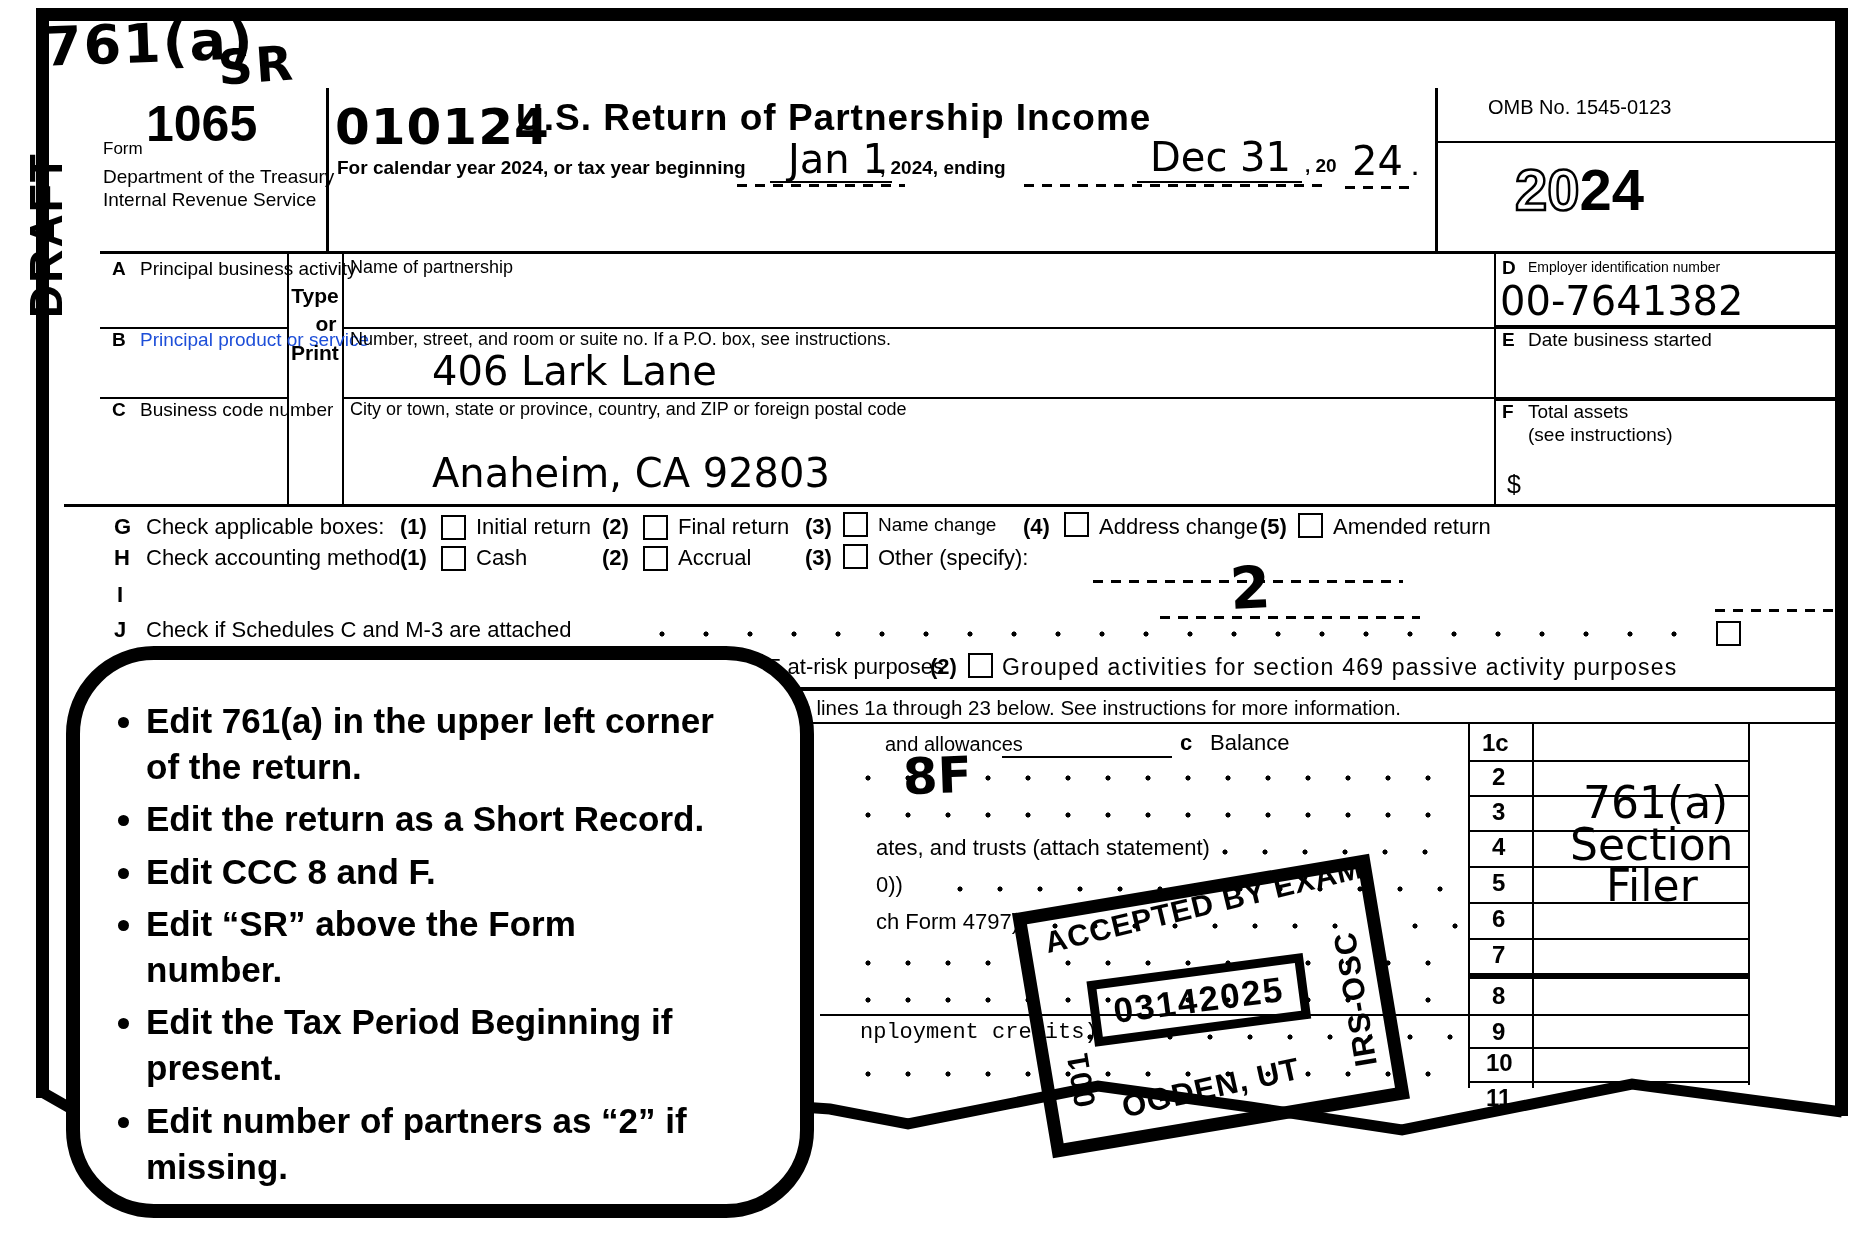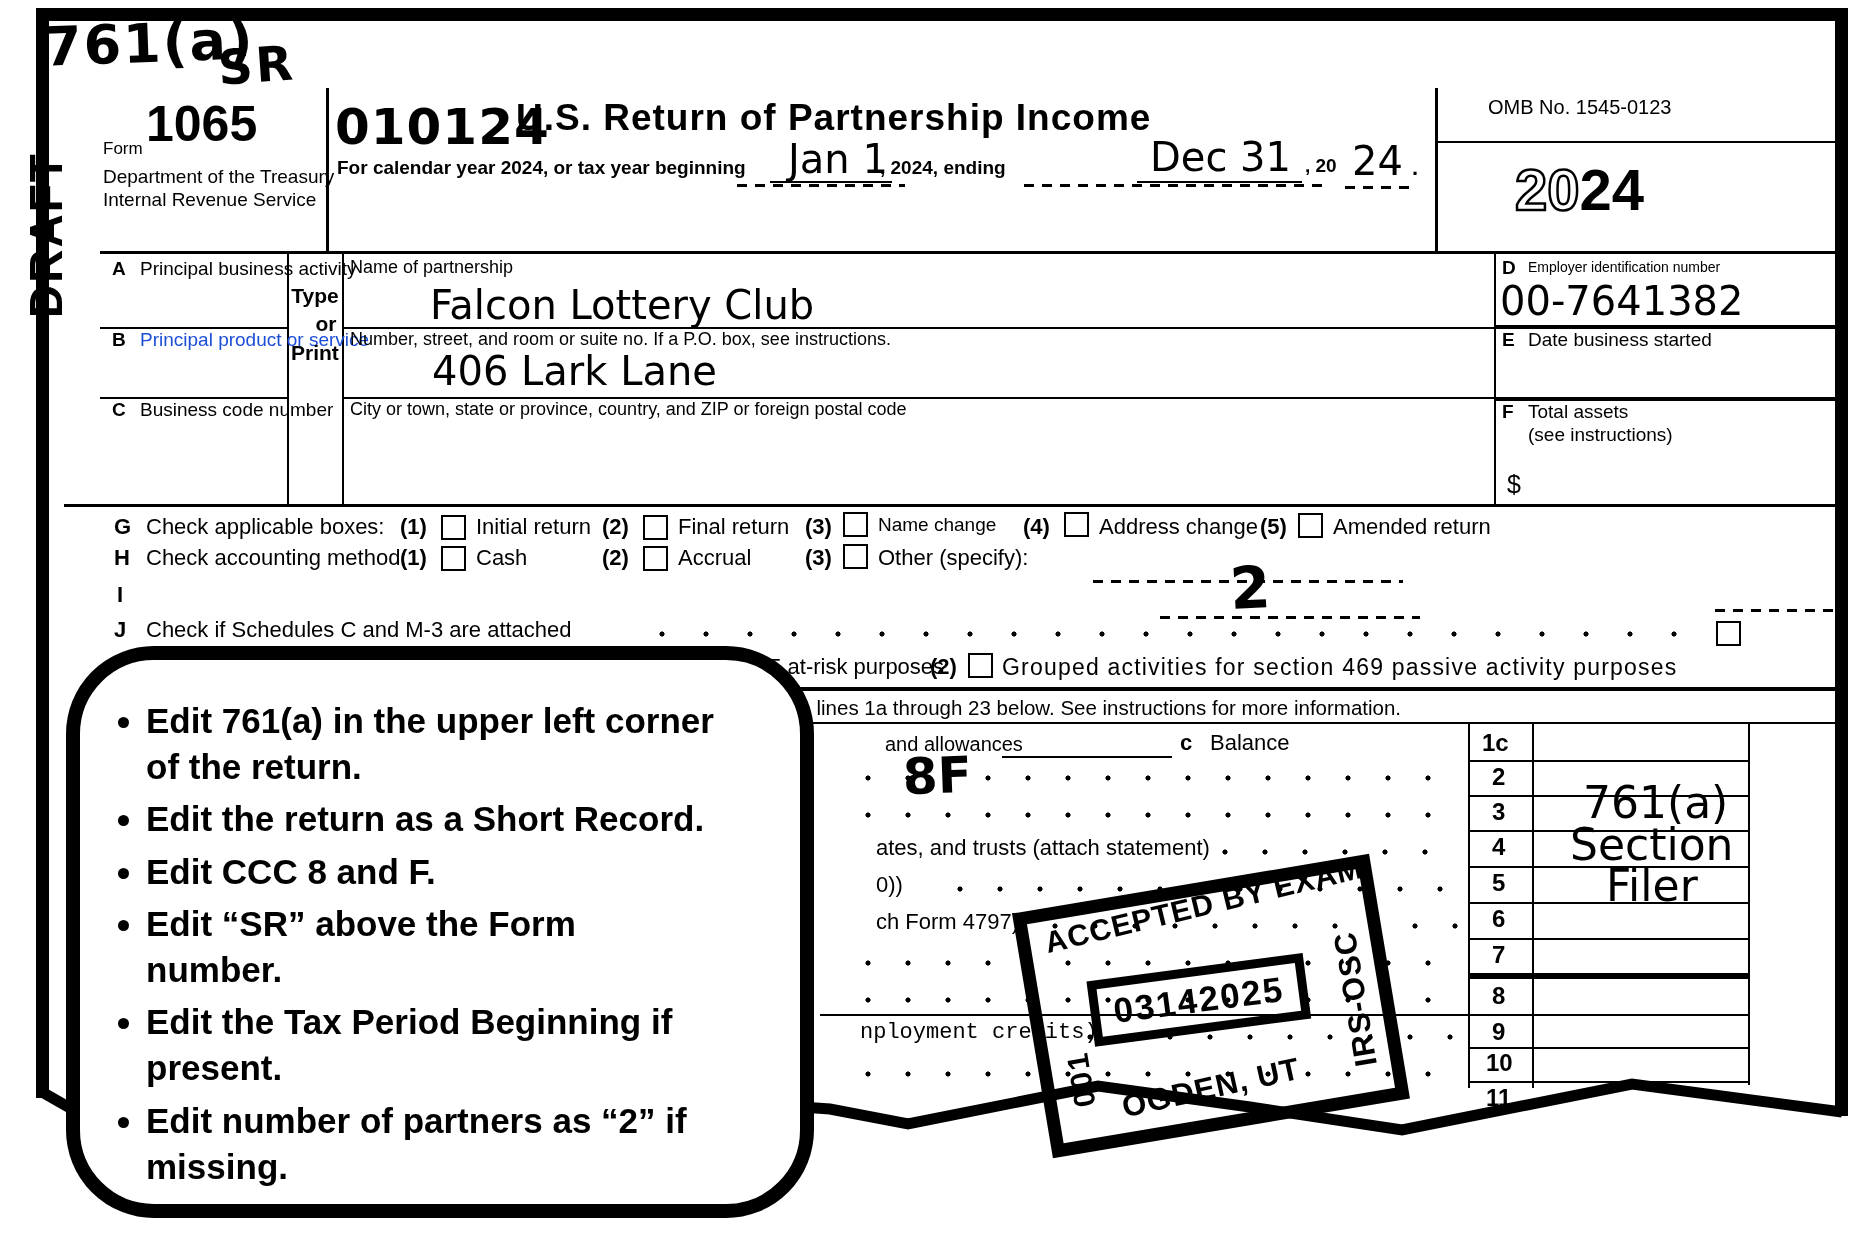--- a/index.html
+++ b/index.html
@@ -86,24 +86,24 @@
   <span class="t b" style="left:112px;top:259px;font-size:19px;">A</span>
   <span class="t" style="left:140px;top:259px;font-size:19px;">Principal business activity</span>
   <span class="t b" style="left:112px;top:330px;font-size:19px;">B</span>
   <span class="t" style="left:140px;top:330px;font-size:19px;color:#1d4ed8;">Principal product or service</span>
   <span class="t b" style="left:112px;top:400px;font-size:19px;">C</span>
   <span class="t" style="left:140px;top:400px;font-size:19px;">Business code number</span>
 
   <span class="t b" style="left:291px;top:282px;font-size:21px;text-align:center;line-height:1.35;white-space:pre;"><span>Type</span><br><span style="margin-left:22px;">or</span><br><span>Print</span></span>
 
   <span class="t" style="left:350px;top:258px;font-size:18px;">Name of partnership</span>
-  <span class="t hw" style="left:430px;top:284px;font-size:40px;">Falcon Lottery Club</span>
   <span class="t" style="left:350px;top:330px;font-size:18px;">Number, street, and room or suite no. If a P.O. box, see instructions.</span>
   <span class="t hw" style="left:432px;top:350px;font-size:40px;">406 Lark Lane</span>
   <span class="t" style="left:350px;top:400px;font-size:18px;">City or town, state or province, country, and ZIP or foreign postal code</span>
+  <span class="t hw" style="left:432px;top:452px;font-size:40px;">Anaheim, CA 92803</span>
 
   <span class="t b" style="left:1502px;top:258px;font-size:19px;">D</span>
   <span class="t" style="left:1528px;top:260px;font-size:14px;">Employer identification number</span>
   <span class="t hw" style="left:1500px;top:280px;font-size:40px;">00-7641382</span>
   <div class="hline" style="left:1494px;top:325px;width:344px;"></div>
   <span class="t b" style="left:1502px;top:330px;font-size:19px;">E</span>
   <span class="t" style="left:1528px;top:330px;font-size:19px;">Date business started</span>
   <div class="hline" style="left:1494px;top:399px;width:344px;"></div>
   <span class="t b" style="left:1502px;top:402px;font-size:19px;">F</span>
   <span class="t" style="left:1528px;top:402px;font-size:19px;">Total assets</span>

